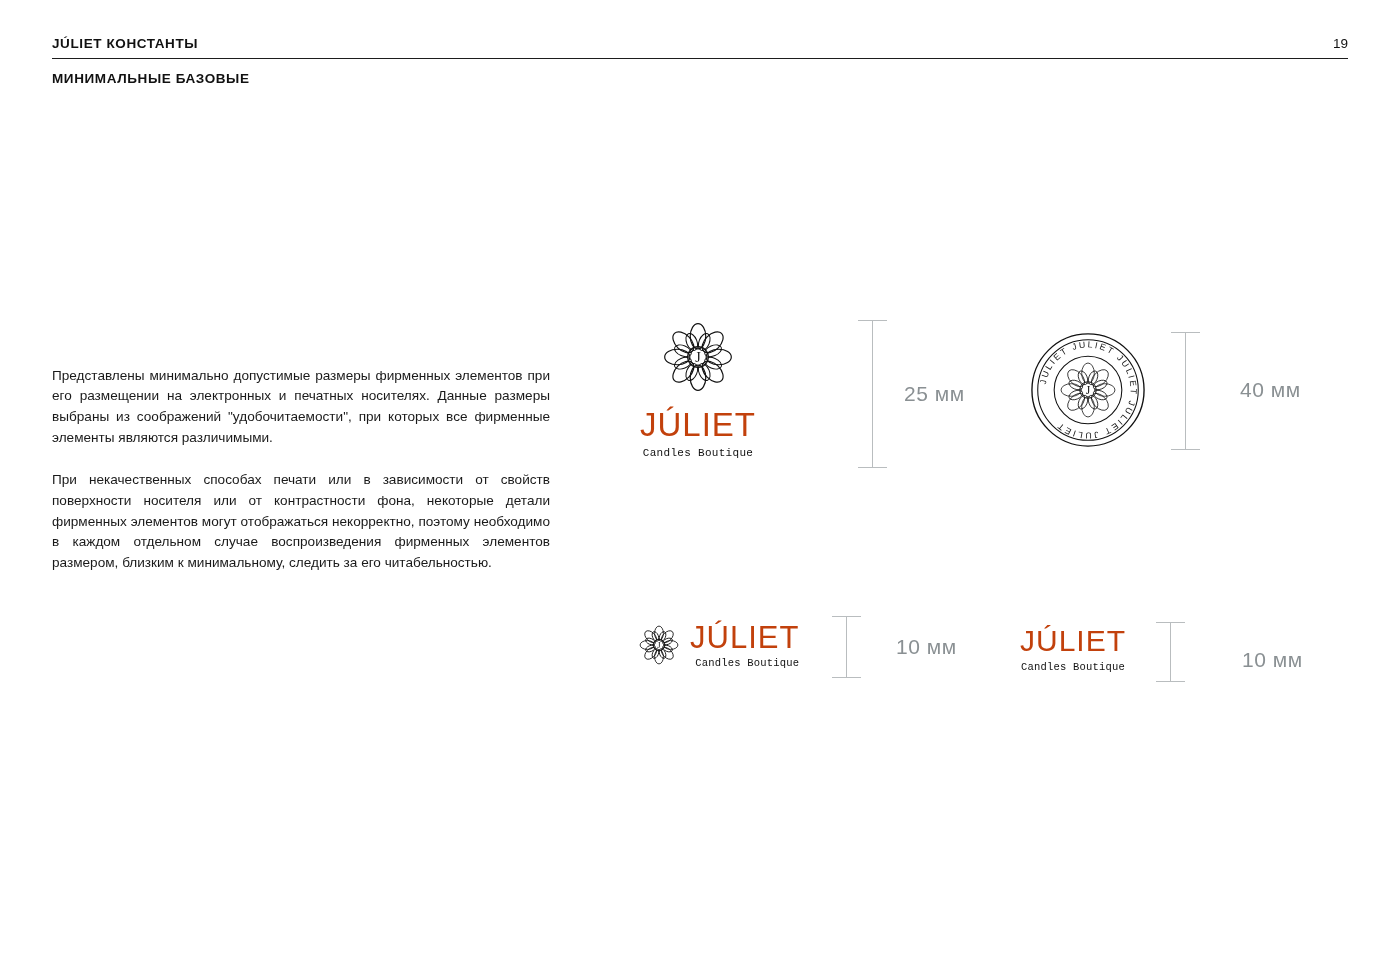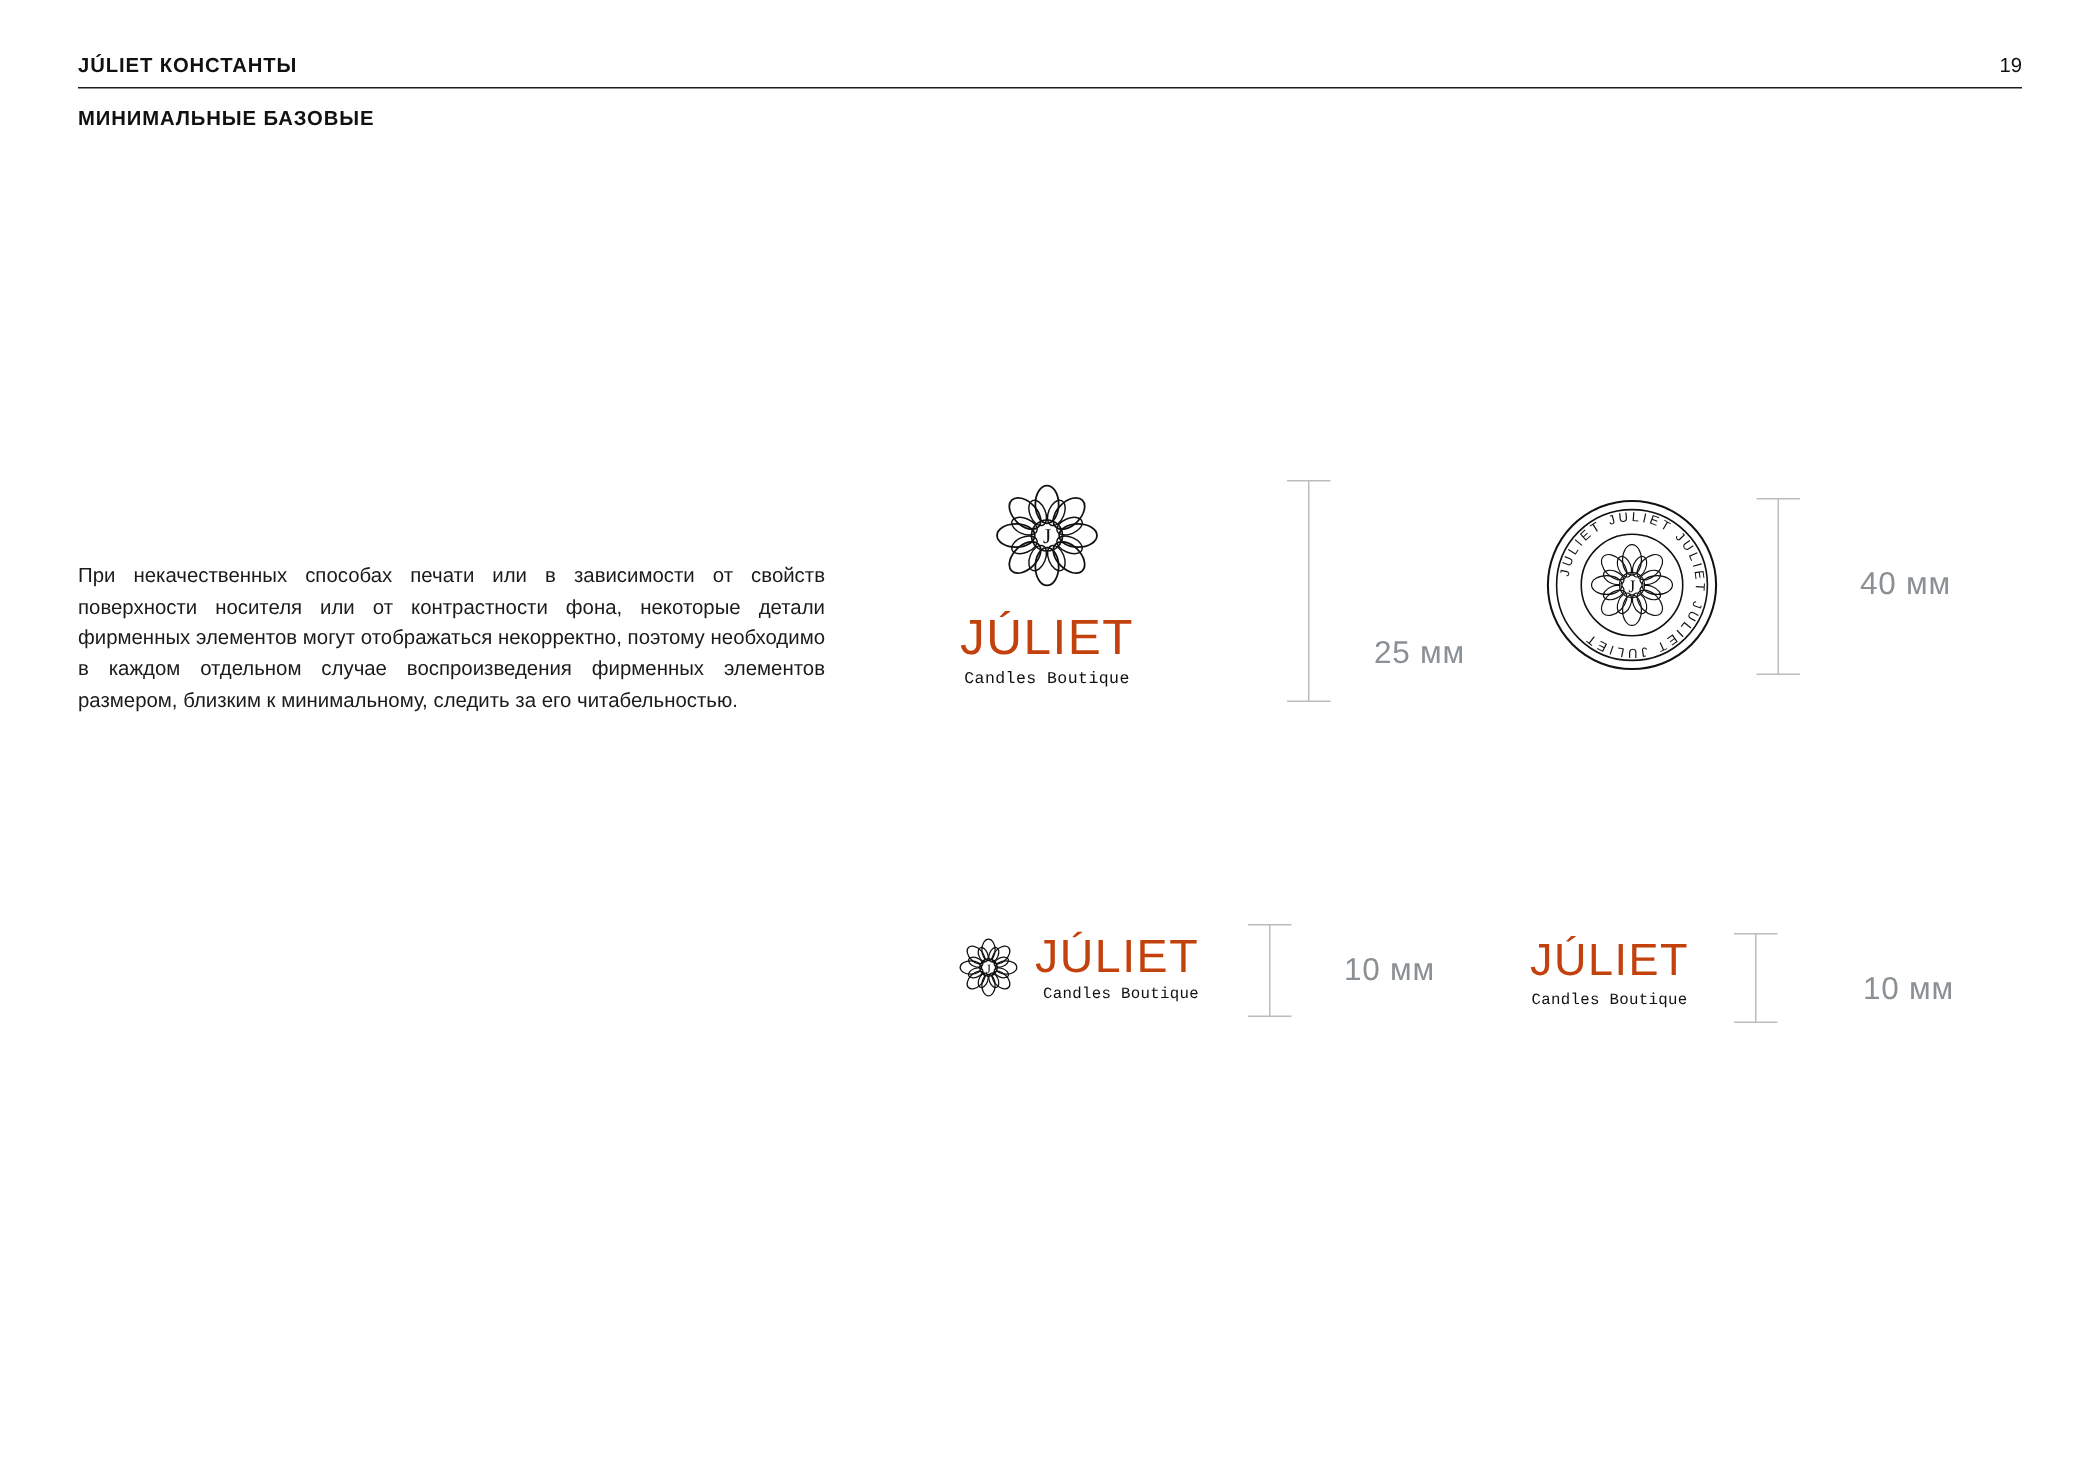--- a/index.html
+++ b/index.html
@@ -155,20 +155,21 @@
 <div class="page-header">
   <div class="header-row">
     <div class="header-title">JÚLIET КОНСТАНТЫ</div>
     <div class="header-page-num">19</div>
   </div>
   <div class="header-rule"></div>
   <div class="header-subtitle">МИНИМАЛЬНЫЕ БАЗОВЫЕ</div>
 </div>
 
 <div class="text-col">
+  <p class="para">Представлены минимально допустимые размеры фирменных элементов при его размещении на электронных и печатных носителях. Данные размеры выбраны из соображений "удобочитаемости", при которых все фирменные элементы являются различимыми.</p>
   <p class="para italic">При некачественных способах печати или в зависимости от свойств поверхности носителя или от контрастности фона, некоторые детали фирменных элементов могут отображаться некорректно, поэтому необходимо в каждом отдельном случае воспроизведения фирменных элементов размером, близким к минимальному, следить за его читабельностью.</p>
 </div>
 
 <div class="specimens">
 
   <div class="spec" style="left:40px; top:20px;">
     <div class="logo-stack">
 
       <div style="display:flex;justify-content:center;">
         <svg width="74" height="74" viewBox="0 0 100 100" aria-hidden="true">
@@ -202,21 +203,21 @@
       <div class="tagline" style="font-size:11px; margin-top:7px; letter-spacing:0.3px;">Candles Boutique</div>
     </div>
   </div>
 
   <div class="bracket" style="left:272px; top:20px; height:148px;">
     <div class="vline"></div>
     <div class="tick top"></div>
     <div class="tick bot"></div>
     <div class="hlead top" style="width:0;"></div>
   </div>
-  <div class="size-label" style="left:316px; top:82px;margin-top:42px;">25 мм</div>
+  <div class="size-label" style="left:304px; top:82px;">25 мм</div>
 
   <div class="spec" style="left:430px; top:32px;">
     <div>
       <svg width="116" height="116" viewBox="0 0 120 120" aria-hidden="true">
         <defs>
           <path id="ringpath" d="M60,60 m-44,0 a44,44 0 1,1 88,0 a44,44 0 1,1 -88,0"></path>
         </defs>
         <circle cx="60" cy="60" r="58" fill="none" stroke="#111" stroke-width="1.4"></circle>
         <circle cx="60" cy="60" r="52" fill="none" stroke="#111" stroke-width="1.1"></circle>
         <circle cx="60" cy="60" r="35" fill="none" stroke="#111" stroke-width="1.1"></circle>

